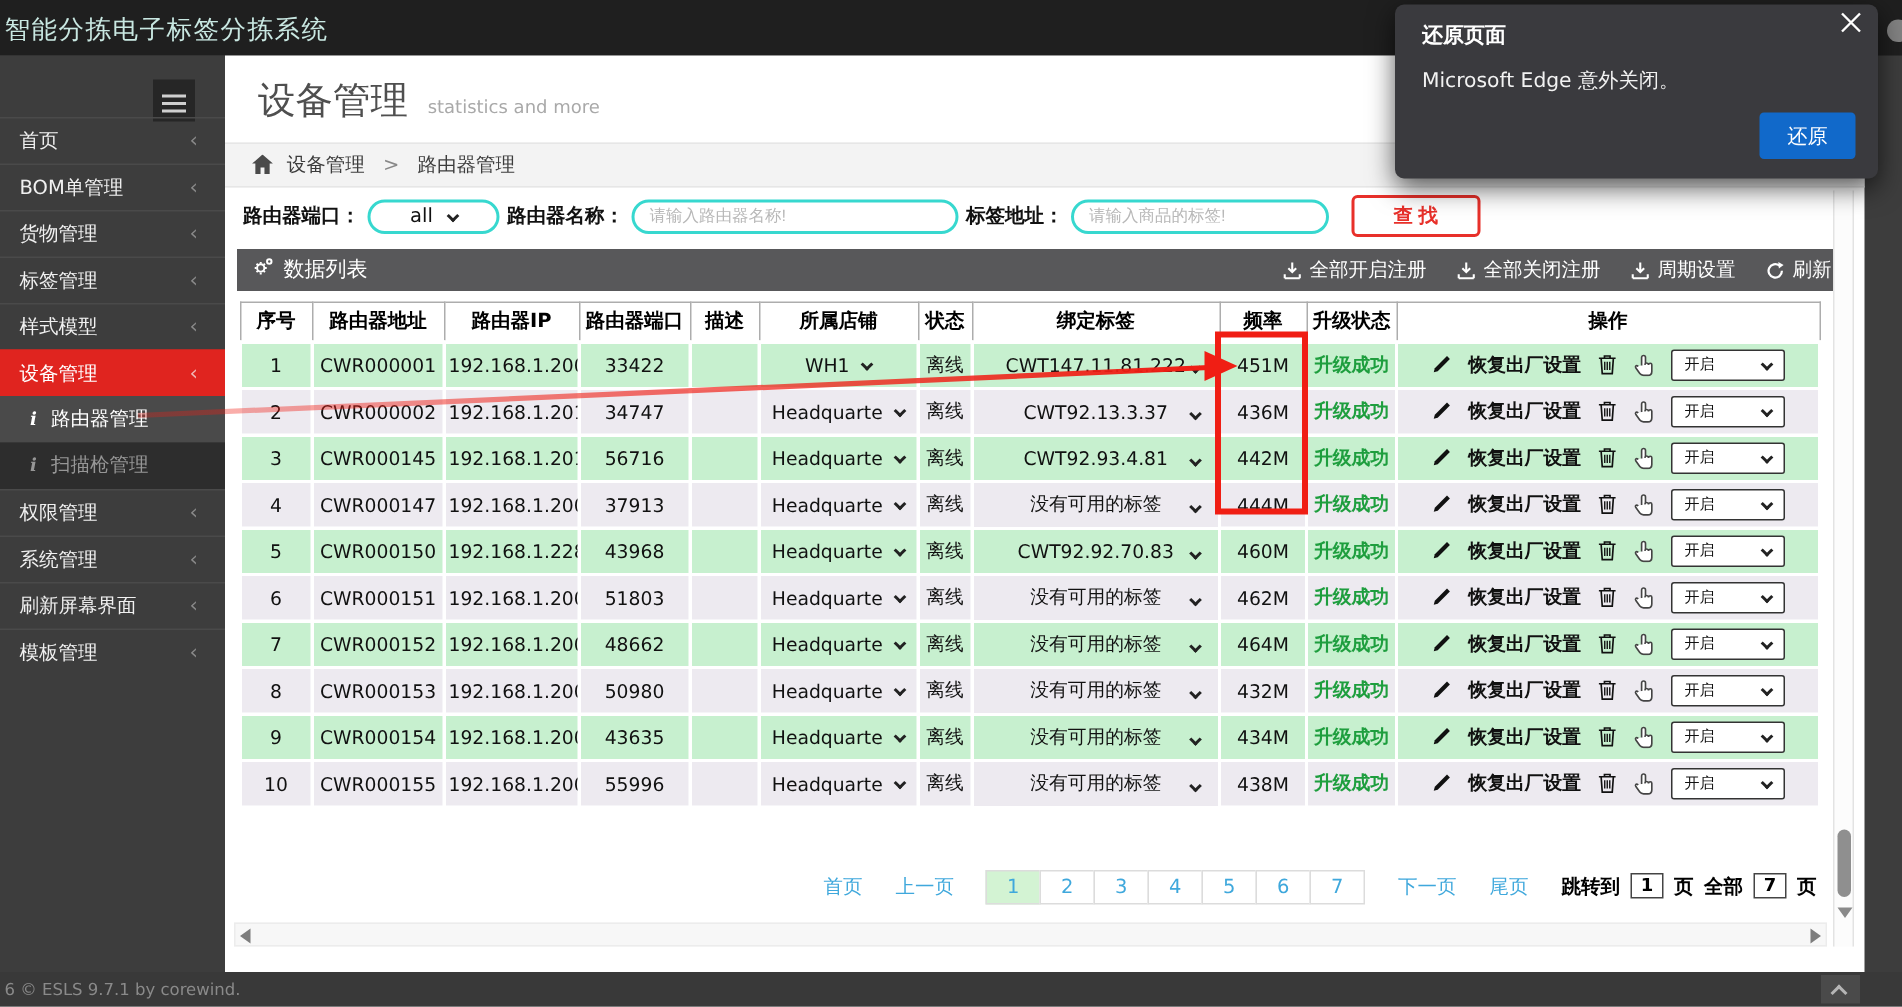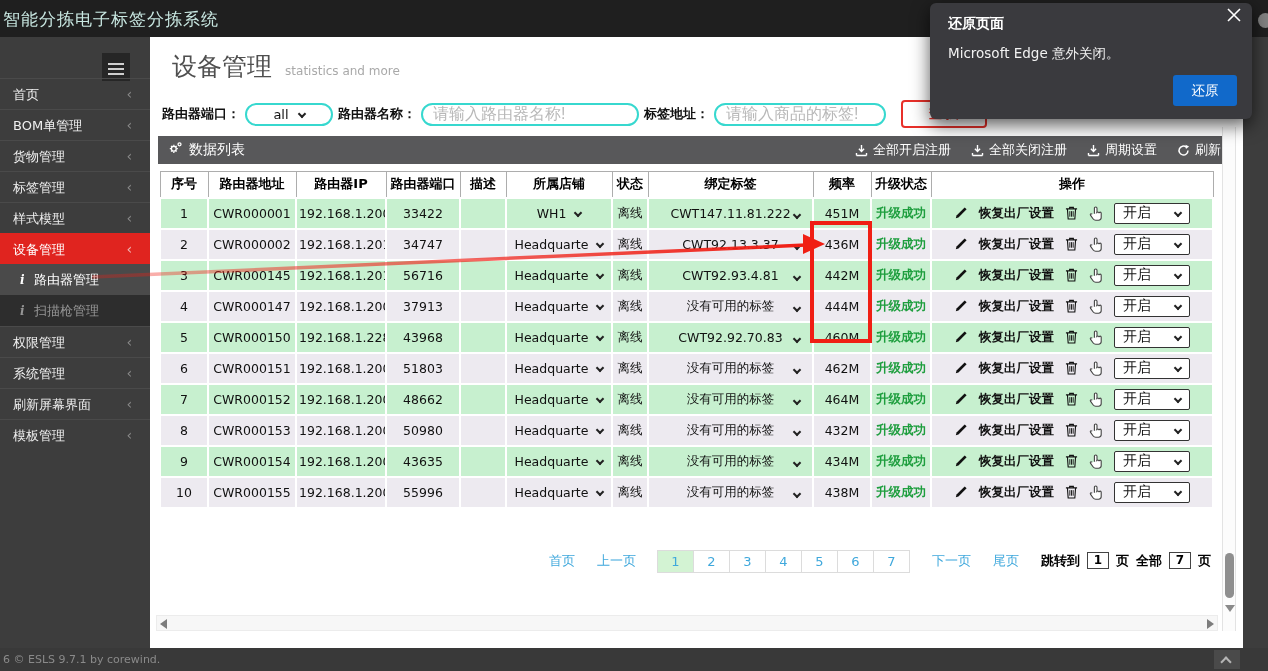--- a/index.html
+++ b/index.html
@@ -32,21 +32,21 @@
   .page-title { font-size:25px; color:#4f4f4f; font-weight:400; }
   .page-subtitle { font-size:12px; color:#a9a9a9; margin-left:8px; }
   .breadcrumb { height:30px; line-height:30px; background:#f3f3f3; border-top:1px solid #e6e6e6; border-bottom:1px solid #e6e6e6; padding-left:18px; font-size:13px; color:#3c3c3c; }
   .breadcrumb svg { vertical-align:-2px; margin-right:5px; }
   .breadcrumb .sep { color:#888; margin:0 8px; }
   .breadcrumb .crumb { cursor:pointer; }
 
   
   .filters { height:38px; display:flex; align-items:center; padding-left:12px; gap:5px; }
   .flabel { font-size:13px; font-weight:bold; color:#111; white-space:nowrap; }
-  .pill { height:23px; border:2px solid #37d8cf; border-radius:12px; font-size:16px; outline:none; }
+  .pill { height:23px; border:2px solid #37d8cf; border-radius:12px; font-size:11px; outline:none; }
   .pill.select { width:88px; display:flex; align-items:center; justify-content:center; gap:10px; font-size:13px; color:#111; cursor:pointer; background:#fff; }
   input.pill { padding:0 10px; color:#333; }
   input.pill::placeholder { color:#b8b8b8; }
   .inp-router { width:218px; }
   .inp-tag { width:172px; margin-right:10px; }
   .search-btn { border:2px solid #e8302a; color:#e8302a; background:#fff; border-radius:4px; font-size:13px; font-weight:bold; padding:3px 26px; cursor:pointer; white-space:nowrap; }
 
   
   .toolbar { margin:3px 8px 0 8px; height:28px; background:#58585a; color:#fff; display:flex; align-items:center; padding:0 14px 0 10px; }
   .tb-left { display:flex; align-items:flex-start; gap:6px; font-size:14px; }
@@ -60,21 +60,21 @@
   tr.row-green td { background:#c7f0cf; }
   tr.row-gray td { background:#edeaf0; }
   td.up { color:#1e9e3e; font-weight:bold; }
   .chev { display:inline-block; width:6px; height:6px; border-right:2px solid #222; border-bottom:2px solid #222; transform:rotate(45deg); vertical-align:2px; }
   .shop-cell .chev { margin-left:9px; }
   .tag-cell { position:relative; }
   .tag-cell .chev { position:absolute; right:12px; top:13px; }
   .ops { display:flex; align-items:center; justify-content:center; gap:11px; }
   .ops .link { font-size:12.5px; font-weight:bold; color:#111; cursor:pointer; }
   .op-ic { cursor:pointer; display:inline-flex; }
-  .mini-select { width:76px; height:21px; border:1px solid #333; border-radius:2px; background:#fff; display:flex; align-items:center; justify-content:space-between; padding:0 8px; font-size:14px; cursor:pointer; }
+  .mini-select { width:76px; height:21px; border:1px solid #333; border-radius:2px; background:#fff; display:flex; align-items:center; justify-content:space-between; padding:0 8px; font-size:10px; cursor:pointer; }
 
   
   .pagination { margin-top:41px; display:flex; align-items:center; justify-content:flex-end; padding-right:32px; gap:22px; font-size:13px; }
   .pg-link { color:#3fa8dc; cursor:pointer; white-space:nowrap; }
   .pg-pages { display:flex; }
   .page-box { width:37px; height:23px; border:1px solid #dcdcdc; margin-left:-1px; display:flex; align-items:center; justify-content:center; color:#3fa8dc; background:#fff; cursor:pointer; }
   .page-box.active { background:#d3f3d3; }
   .jump { display:flex; align-items:flex-start; gap:7px; color:#000; font-weight:bold; white-space:nowrap; }
   .jump-box { width:22px; height:17px; border:1px solid #444; text-align:center; font-size:12px; line-height:15px; background:#fff; }
 
@@ -133,20 +133,28 @@
       </ul>
   </aside>
 
   <main class="content">
 
     <div class="page-header">
       <span class="page-title">设备管理</span>
       <span class="page-subtitle">statistics and more</span>
     </div>
 
+    <div class="breadcrumb">
+      <svg width="14" height="13" viewBox="0 0 16 15">
+          <path d="M8 0l8 7h-2.5v8h-4v-5h-3v5h-4V7H0z" fill="#4a4a4a"></path>
+        </svg>
+      <span class="crumb">设备管理</span>
+      <span class="sep">&gt;</span>
+      <span class="crumb">路由器管理</span>
+    </div>
 
     <div class="filters">
       <span class="flabel">路由器端口：</span>
       <div class="pill select">
         <span>all</span>
         <i class="chev"></i>
       </div>
       <span class="flabel">路由器名称：</span>
       <input class="pill inp-router" placeholder="请输入路由器名称!" style="">
       <span class="flabel">标签地址：</span>

